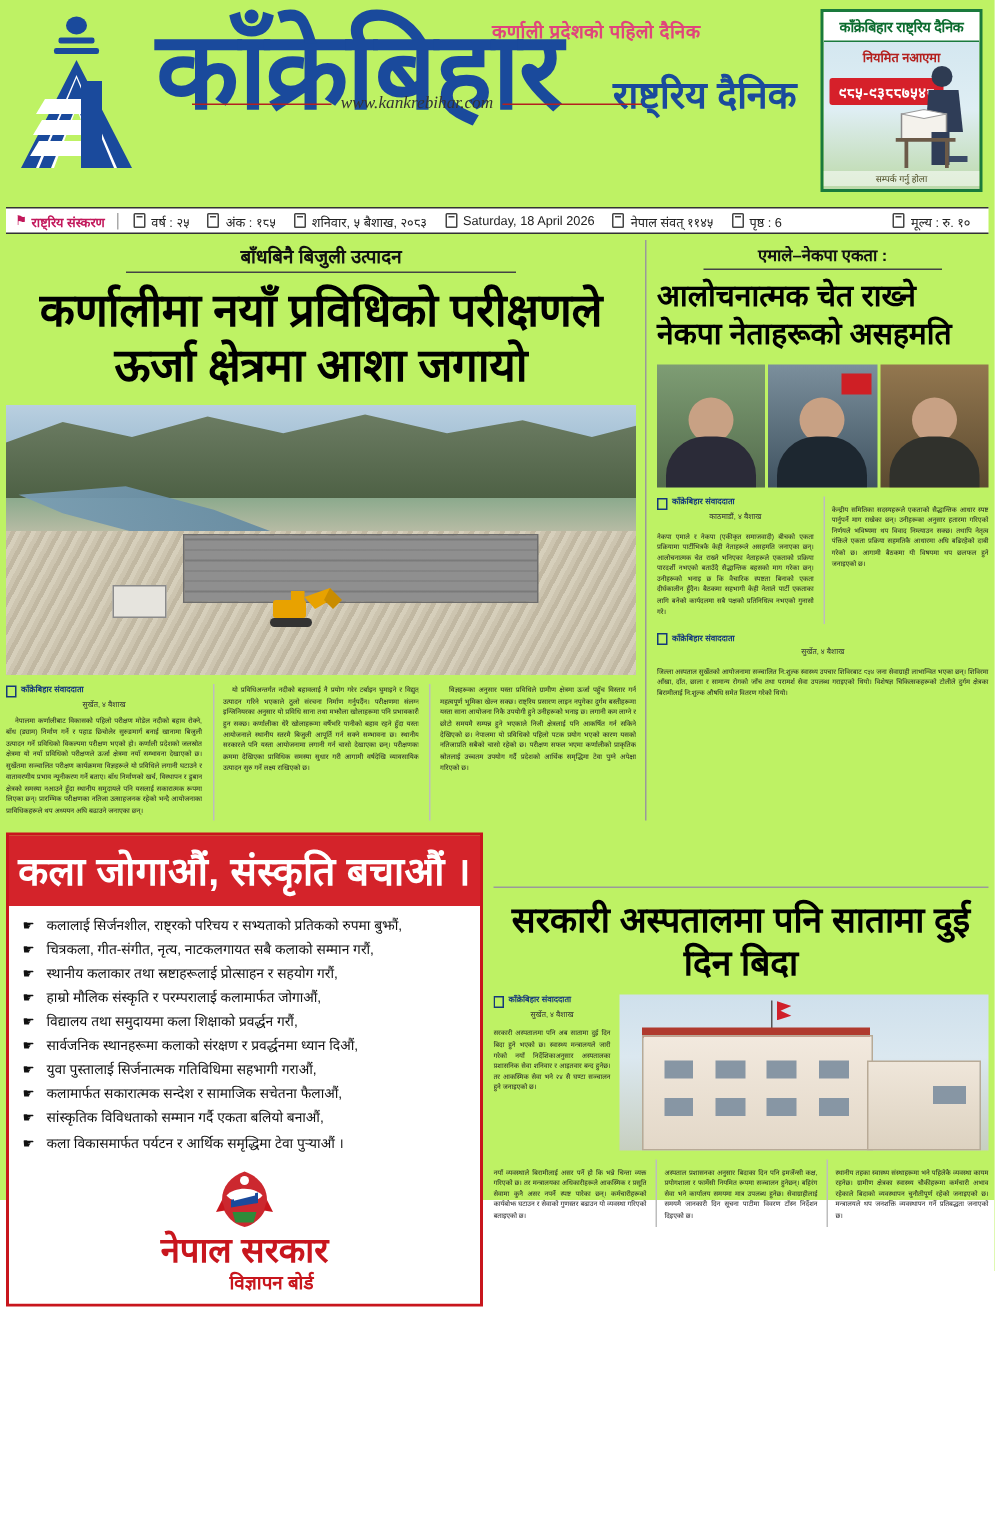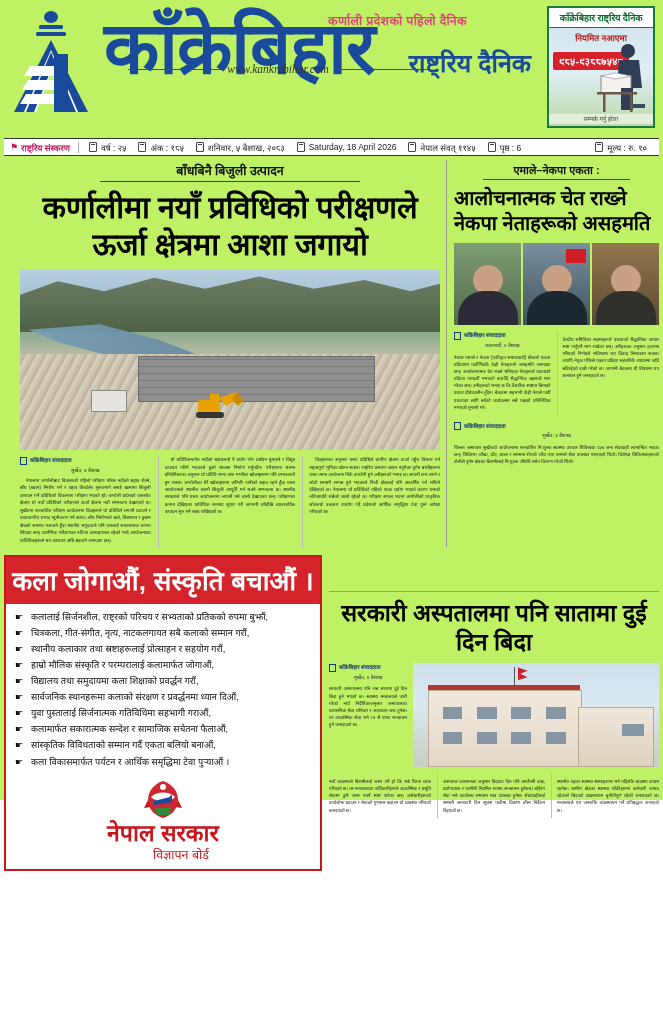--- a/index.html
+++ b/index.html
@@ -72,21 +72,21 @@
   .infobar .edition .flagicon{color:#c2185b;font-size:9px;}
   .ib-item{display:flex;align-items:center;gap:4px;white-space:nowrap;padding:0 6px;}
   .ib-box{
     display:inline-block;width:6px;height:8px;border:1px solid #444;border-radius:1px;
     position:relative;flex:0 0 6px;
   }
   .ib-box:after{content:"";position:absolute;left:1px;top:1px;right:1px;height:1px;background:#444;}
   .ib-spacer{flex:1 1 auto;}
 
   
-  .topsec{display:flex;margin:4px 4px 0 20px;}
+  .topsec{display:flex;margin:4px 4px 0 4px;}
   .lead{flex:0 0 426px;width:426px;padding-right:6px;box-sizing:border-box;}
   .rightcol{flex:1 1 auto;padding-left:7px;box-sizing:border-box;border-left:1px solid #9a9a9a;}
 
   .kicker{
     text-align:center;font-size:12.5px;font-weight:bold;color:#111;
     padding-bottom:2px;margin:2px auto 0 auto;width:62%;
     border-bottom:1.2px solid #444;
   }
   .lead-head{
     text-align:center;font-size:30.5px;line-height:1.2;font-weight:bold;color:#000;
@@ -151,21 +151,21 @@
   .botsec{display:flex;margin:8px 4px 0 4px;}
   .ad-left{flex:0 0 318px;width:318px;border:2px solid #c8161d;box-sizing:border-box;}
   .ad-band{background:#d4232a;color:#fff;text-align:center;font-size:26px;font-weight:bold;
            padding:5px 0 6px 0;letter-spacing:.2px;}
   .ad-body{background:#fff;padding:7px 9px 4px 9px;}
   .ad-li{display:flex;gap:6px;font-size:9.2px;line-height:1.42;color:#111;margin-bottom:3px;}
   .ad-li .bull{flex:0 0 10px;color:#111;font-size:9px;line-height:1.4;}
   .gov{display:flex;flex-direction:column;align-items:center;padding:2px 0 6px 0;background:#fff;}
   .emblem{width:42px;height:42px;position:relative;}
   .gov-t1{color:#c8161d;font-size:23px;font-weight:bold;line-height:1.05;margin-top:1px;}
-  .gov-t2{color:#c8161d;font-size:12.5px;font-weight:normal;margin-top:1px;padding-left:36px;}
+  .gov-t2{color:#c8161d;font-size:12.5px;font-weight:bold;margin-top:1px;padding-left:36px;}
 
   .bot-right{flex:1 1 auto;padding-left:7px;box-sizing:border-box;margin-top:36px;}
   .b-head{text-align:center;font-size:23.5px;line-height:1.22;font-weight:bold;color:#000;
           border-top:1px solid #9a9a9a;padding-top:7px;}
   .b-mid{display:flex;gap:6px;margin-top:7px;}
   .b-txt{flex:0 0 78px;width:78px;font-size:4.5px;line-height:1.6;text-align:justify;color:#222;overflow:hidden;}
   .b-photo{flex:1 1 auto;height:104px;position:relative;overflow:hidden;
     background:linear-gradient(#cfe0ec 0%,#dbe8f0 40%,#c7cfc0 100%);}
   .b-photo .bld{position:absolute;left:6%;bottom:0;width:62%;height:72%;
     background:linear-gradient(#f2e9de,#e3d8c8);border:1px solid #b8aa96;}

